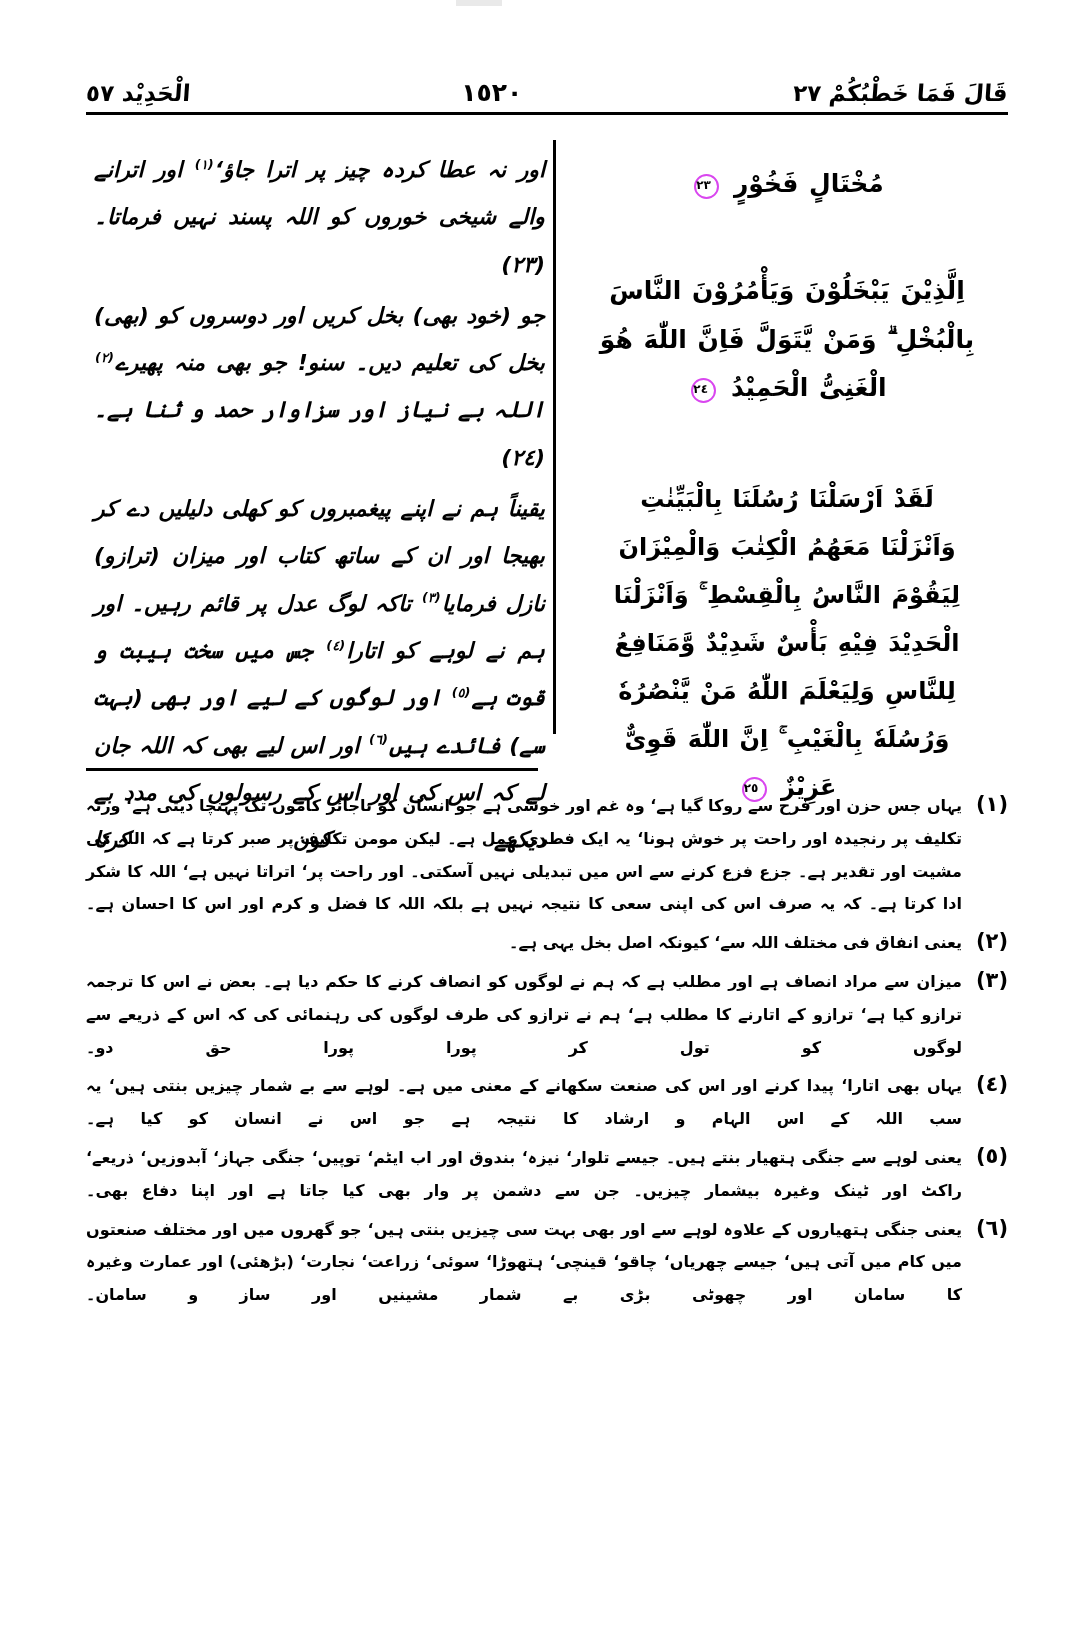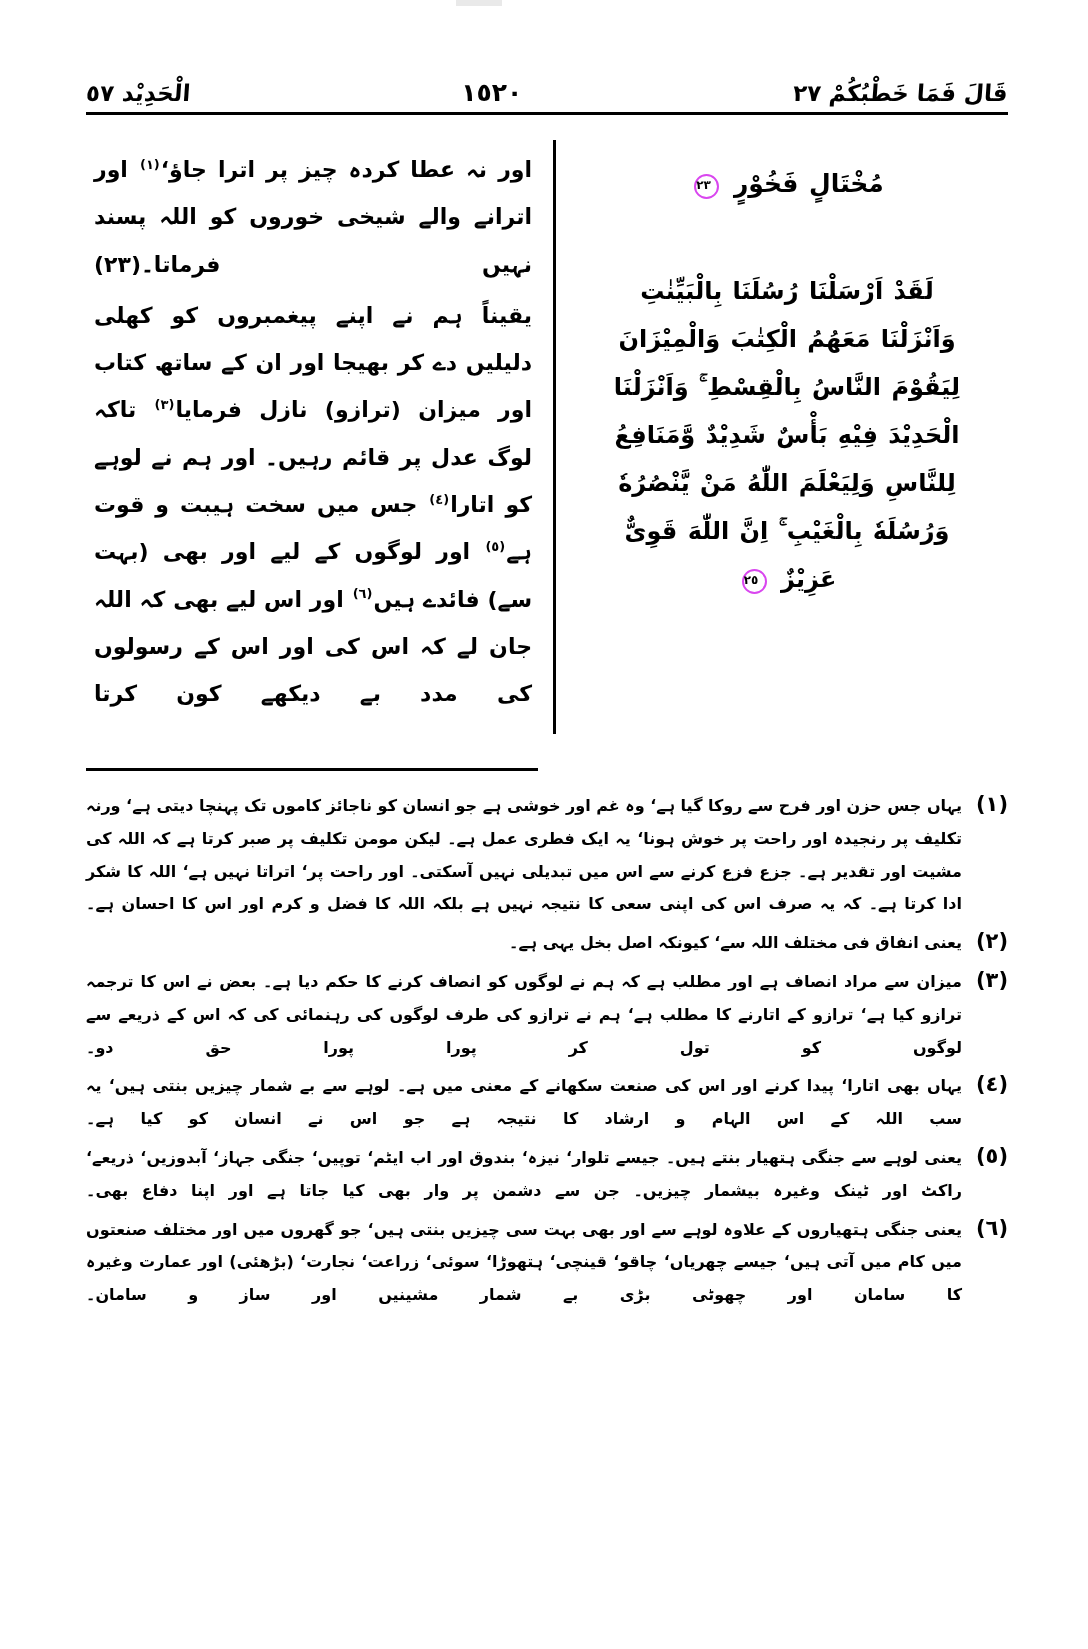--- a/index.html
+++ b/index.html
@@ -76,24 +76,25 @@
     direction: rtl;
   }
   .col-divider {
     width: 3px;
     background: #000;
     margin: 8px 0 8px 0;
     align-self: stretch;
   }
   .col-urdu {
     width: 467px;
-    padding: 14px 21px 0 8px;
+    padding: 14px 8px 0 8px;
     box-sizing: border-box;
     direction: rtl;
     text-align: justify;
+    font-style: italic;
   }
 
   .ayah-block {
     font-family: "DejaVu Sans", "Liberation Sans", sans-serif;
     font-size: 25px;
     line-height: 1.95;
     font-weight: 600;
     letter-spacing: 0px;
     word-spacing: 2px;
     text-align: center;
@@ -205,30 +206,35 @@
   </div>
   <div class="hdr-rule"></div>
 
   <div class="columns">
 
     <div class="col-arabic">
       <div class="ayah-block b1">
         <span>مُخْتَالٍ فَخُوْرٍ</span>
         <span class="ayah-mark">٢٣</span>
       </div>
+      <div class="ayah-block b2">
+        <span>اِلَّذِيْنَ يَبْخَلُوْنَ وَيَأْمُرُوْنَ النَّاسَ بِالْبُخْلِ ۗ وَمَنْ يَّتَوَلَّ فَاِنَّ اللّٰهَ هُوَ الْغَنِىُّ الْحَمِيْدُ</span>
+        <span class="ayah-mark">٢٤</span>
+      </div>
       <div class="ayah-block b3">
         <span>لَقَدْ اَرْسَلْنَا رُسُلَنَا بِالْبَيِّنٰتِ وَاَنْزَلْنَا مَعَهُمُ الْكِتٰبَ وَالْمِيْزَانَ لِيَقُوْمَ النَّاسُ بِالْقِسْطِ ۚ وَاَنْزَلْنَا الْحَدِيْدَ فِيْهِ بَأْسٌ شَدِيْدٌ وَّمَنَافِعُ لِلنَّاسِ وَلِيَعْلَمَ اللّٰهُ مَنْ يَّنْصُرُهٗ وَرُسُلَهٗ بِالْغَيْبِ ۚ اِنَّ اللّٰهَ قَوِىٌّ عَزِيْزٌ</span>
         <span class="ayah-mark">٢٥</span>
       </div>
     </div>
 
     <div class="col-divider"></div>
 
     <div class="col-urdu">
       <p class="urdu-para">اور نہ عطا کردہ چیز پر اترا جاؤ‘<sup class="fn">(١)</sup> اور اترانے والے شیخی خوروں کو اللہ پسند نہیں فرماتا۔(٢٣)</p>
+      <p class="urdu-para">جو (خود بھی) بخل کریں اور دوسروں کو (بھی) بخل کی تعلیم دیں۔ سنو! جو بھی منہ پھیرے<sup class="fn">(٢)</sup> اللہ بے نیاز اور سزاوار حمد و ثنا ہے۔(٢٤)</p>
       <p class="urdu-para">یقیناً ہم نے اپنے پیغمبروں کو کھلی دلیلیں دے کر بھیجا اور ان کے ساتھ کتاب اور میزان (ترازو) نازل فرمایا<sup class="fn">(٣)</sup> تاکہ لوگ عدل پر قائم رہیں۔ اور ہم نے لوہے کو اتارا<sup class="fn">(٤)</sup> جس میں سخت ہیبت و قوت ہے<sup class="fn">(٥)</sup> اور لوگوں کے لیے اور بھی (بہت سے) فائدے ہیں<sup class="fn">(٦)</sup> اور اس لیے بھی کہ اللہ جان لے کہ اس کی اور اس کے رسولوں کی مدد بے دیکھے کون کرتا</p>
     </div>
   </div>
 
   <div class="fn-rule"></div>
 
   <div class="footnotes">
 
     <div class="fn-item">
       <div class="fn-num">(١)</div>

